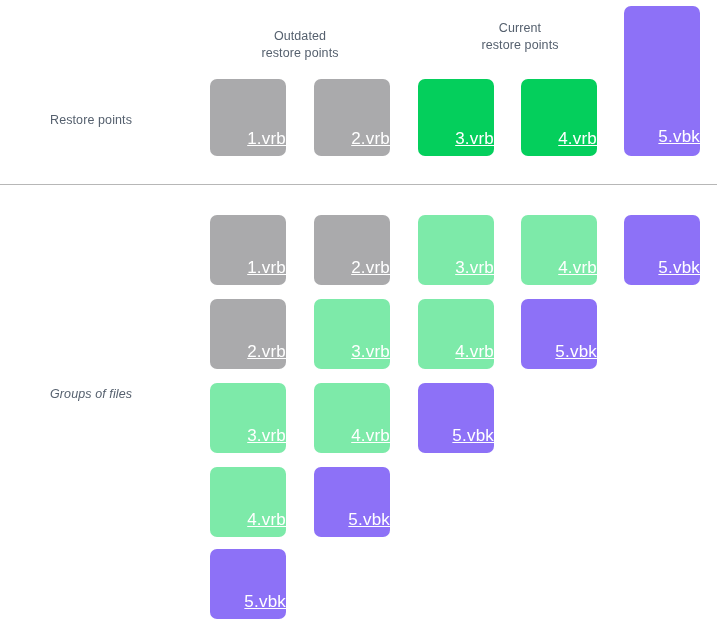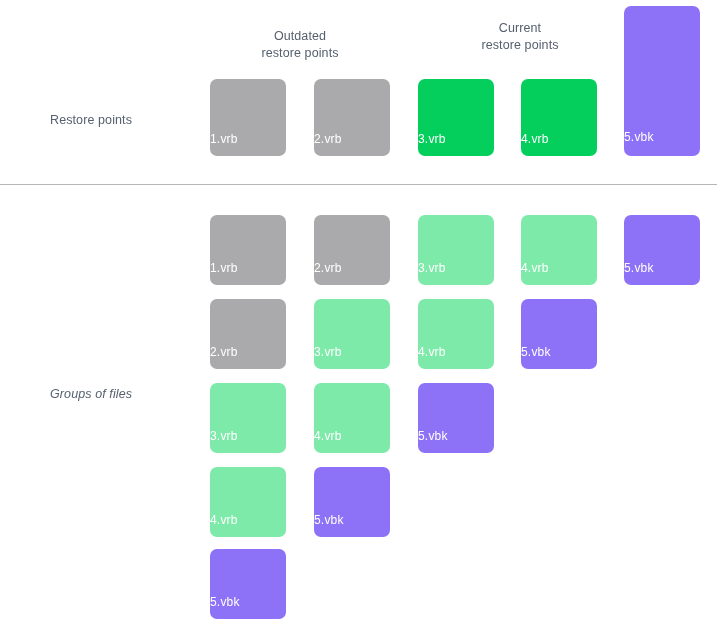--- a/index.html
+++ b/index.html
@@ -55,25 +55,26 @@
   .tile {
     position: absolute;
     border-radius: 7px;
     box-sizing: border-box;
   }
   .tile-label {
     position: absolute;
     left: 0;
     right: 0;
     bottom: 10px;
-    text-align: left;
+    text-align: right;
     color: #ffffff;
-    font-size: 12px;
+    font-size: 17px;
     line-height: 14px;
     letter-spacing: 0.2px;
+    text-decoration: underline;
   }
   .tile.tall .tile-label {
     bottom: 12px;
   }
 </style>
 </head>
 <body>
 
 <div id="diagram">
     <div class="col-caption" style="left: 248px; top: 20px; width: 104px; color: rgb(85, 96, 110); margin-top: 8px;">Outdated

